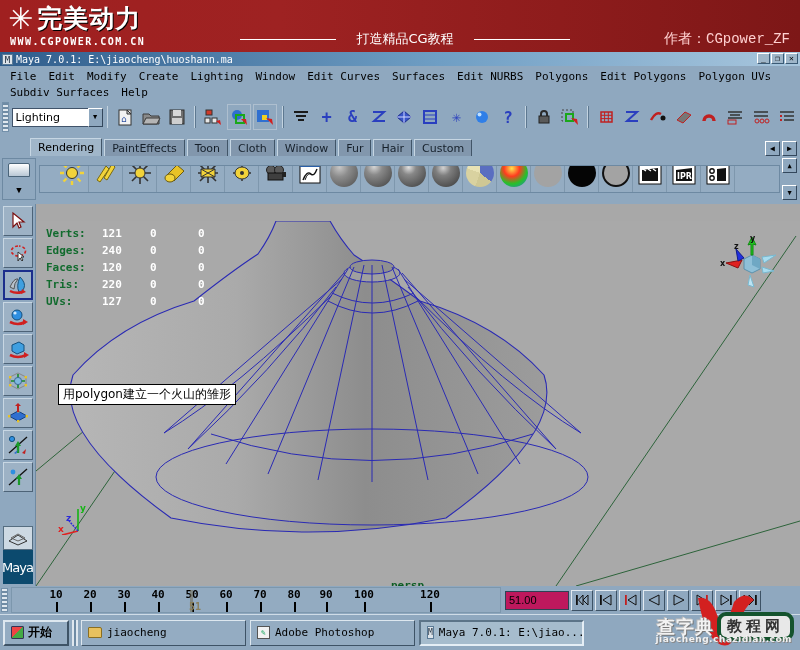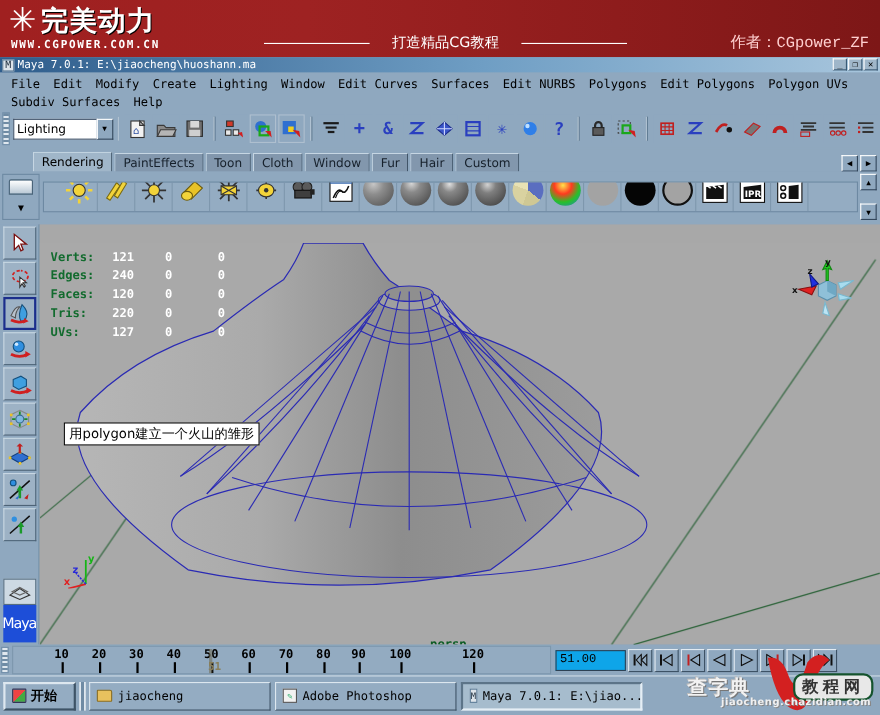--- a/index.html
+++ b/index.html
@@ -156,21 +156,21 @@
   .tool {
     width:30px; height:30px; margin-bottom:2px;
     background:#9db2c5; border:1px solid #c8d7e3;
     border-right-color:#4d6377; border-bottom-color:#4d6377;
     display:flex; align-items:center; justify-content:center;
   }
   .tool.selected { border:2px solid #1b2e8c; }
   .tool-spacer { flex:1; }
   .tool-thumb { width:30px; height:24px; background:#cdd9e3; border:1px solid #556d80; display:flex;align-items:center;justify-content:center;}
   .maya-logo {
-    width:30px; height:34px; background:#1d4ed8; color:#fff; font-size:13px;
+    width:30px; height:34px; background:#0c4a6e; color:#fff; font-size:13px;
     display:flex; align-items:center; justify-content:center;
     font-family:"DejaVu Sans",sans-serif; letter-spacing:-1px; margin-bottom:2px;
   }
 
   
   .viewport {
     position:absolute; left:36px; top:204px; width:764px; height:382px;
     background:#a8a8a8; overflow:hidden;
   }
   .vp-menubar {
@@ -211,23 +211,23 @@
     background:#93abc1; border:1px solid #7c97ad; overflow:hidden;
   }
   .tick-label {
     position:absolute; top:0px; font-size:11px; font-weight:bold; color:#000;
     font-family:"DejaVu Sans Mono",monospace; transform:translateX(-50%);
   }
   .tick-mark { position:absolute; top:14px; width:2px; height:10px; background:#000; }
   .cur-frame-mark { position:absolute; top:13px; font-size:10px; color:#8a7f5a; font-weight:bold; }
   .cur-frame-bar { position:absolute; top:2px; width:3px; height:24px; background:#6f6a52; opacity:.55; }
   .frame-field {
-    width:64px; height:19px; background:#0ea5e9; border:1px solid #2e4254;
+    width:64px; height:19px; background:#be185d; border:1px solid #2e4254;
     margin-left:4px; font-size:11px; display:flex; align-items:center;
-    padding-left:3px; font-family:Liberation Mono, monospace;
+    padding-left:3px; font-family:Liberation Sans, sans-serif;
   }
   .pbtn {
     width:22px; height:21px; margin-left:2px; background:#8fa8bf;
     border:1px solid #e2eaf1; border-right-color:#3d5265; border-bottom-color:#3d5265;
     display:flex; align-items:center; justify-content:center;
   }
 
   
   .taskbar {
     position:absolute; left:0; top:614px; width:800px; height:36px;
@@ -264,22 +264,22 @@
     position:absolute; right:2px; top:12px; display:flex; align-items:center;
     gap:3px; background:transparent;
   }
   .wm-cn1 {
     font-size:18px; font-weight:bold; color:#f2f2f2; letter-spacing:1px;
     font-family:"DejaVu Sans",sans-serif;
     text-shadow:1px 1px 0 #777, -1px -1px 0 #bbb;
   }
   .wm-cn2 {
     font-size:15px; font-weight:bold; color:#333; letter-spacing:4px;
-    background:#e8e8e8; border:2px solid #14532d; border-radius:9px;
-    padding:1px 6px; font-family:"DejaVu Sans",sans-serif;margin-left:36px;
+    background:#e8e8e8; border:4px solid #14532d; border-radius:9px;
+    padding:1px 6px; font-family:"DejaVu Sans",sans-serif;
   }
   .wm-url {
     position:absolute; right:4px; top:34px; font-size:9px; color:#f0f0f0;
     letter-spacing:.5px; font-family:"DejaVu Sans",sans-serif; font-weight:bold;
     text-shadow:1px 1px 0 #888;
   }
   .wm-check { position:absolute; right:36px; bottom:-2px; }
 </style>
 </head>
 <body>

